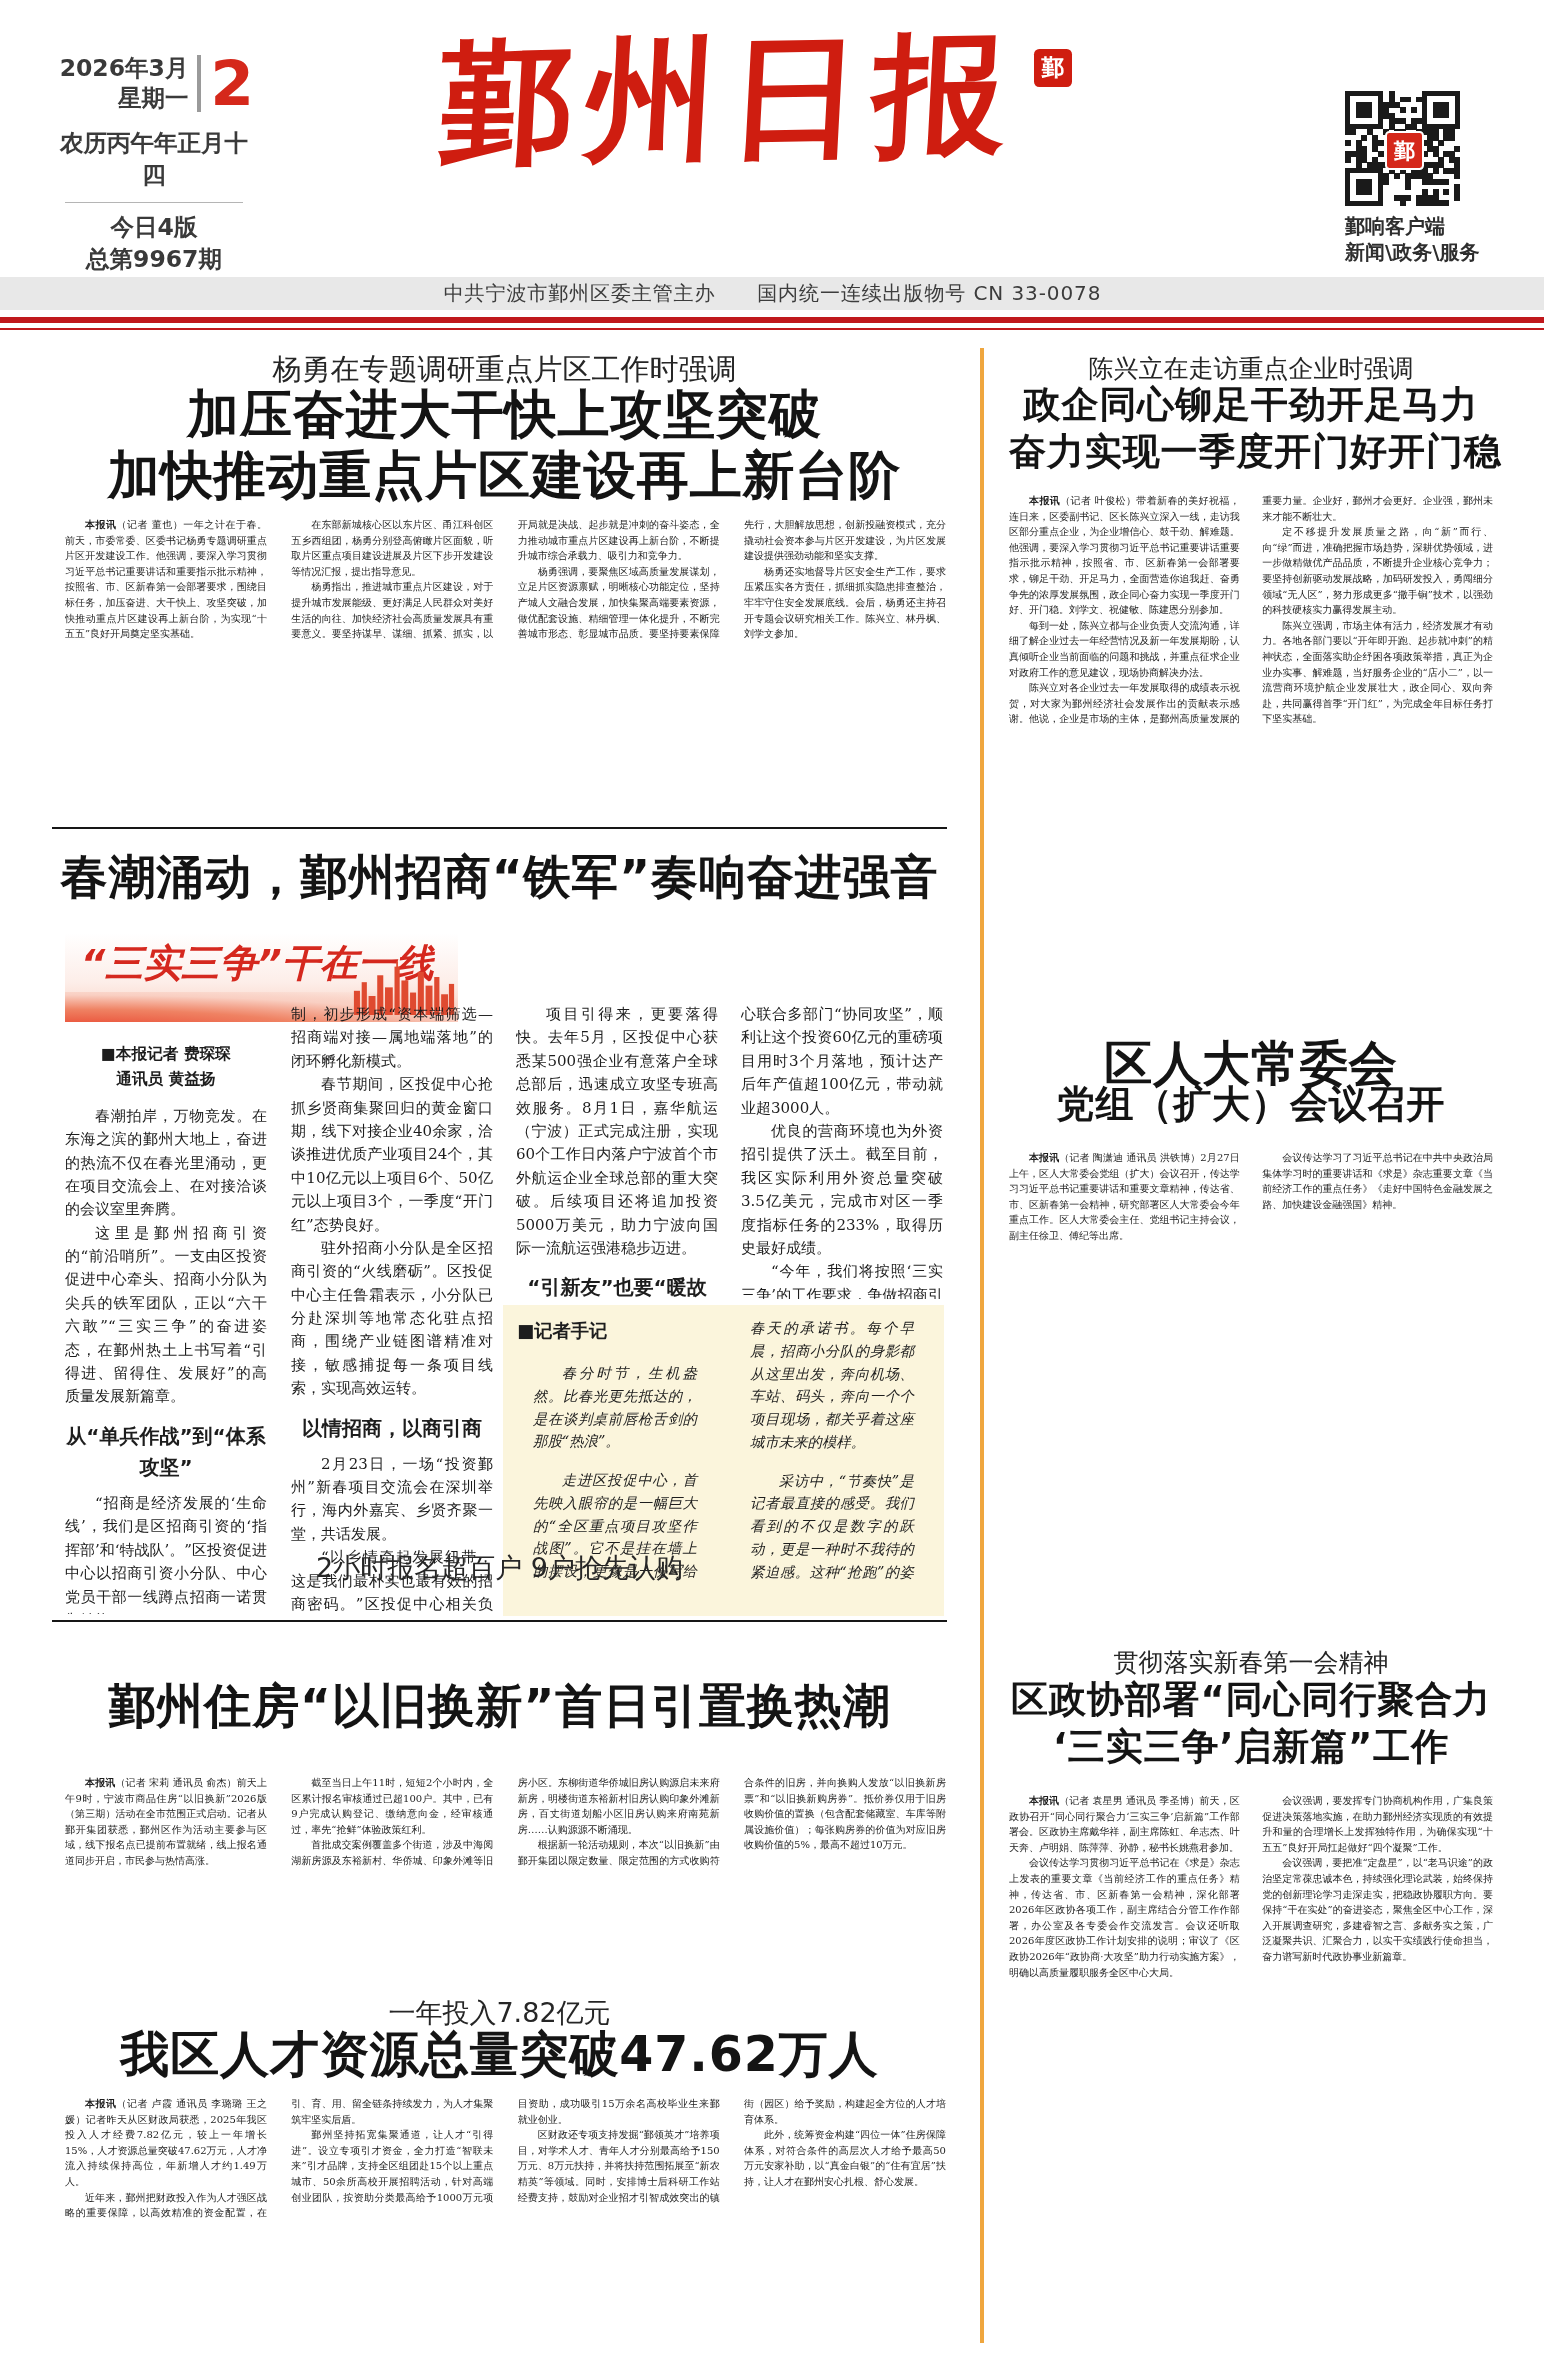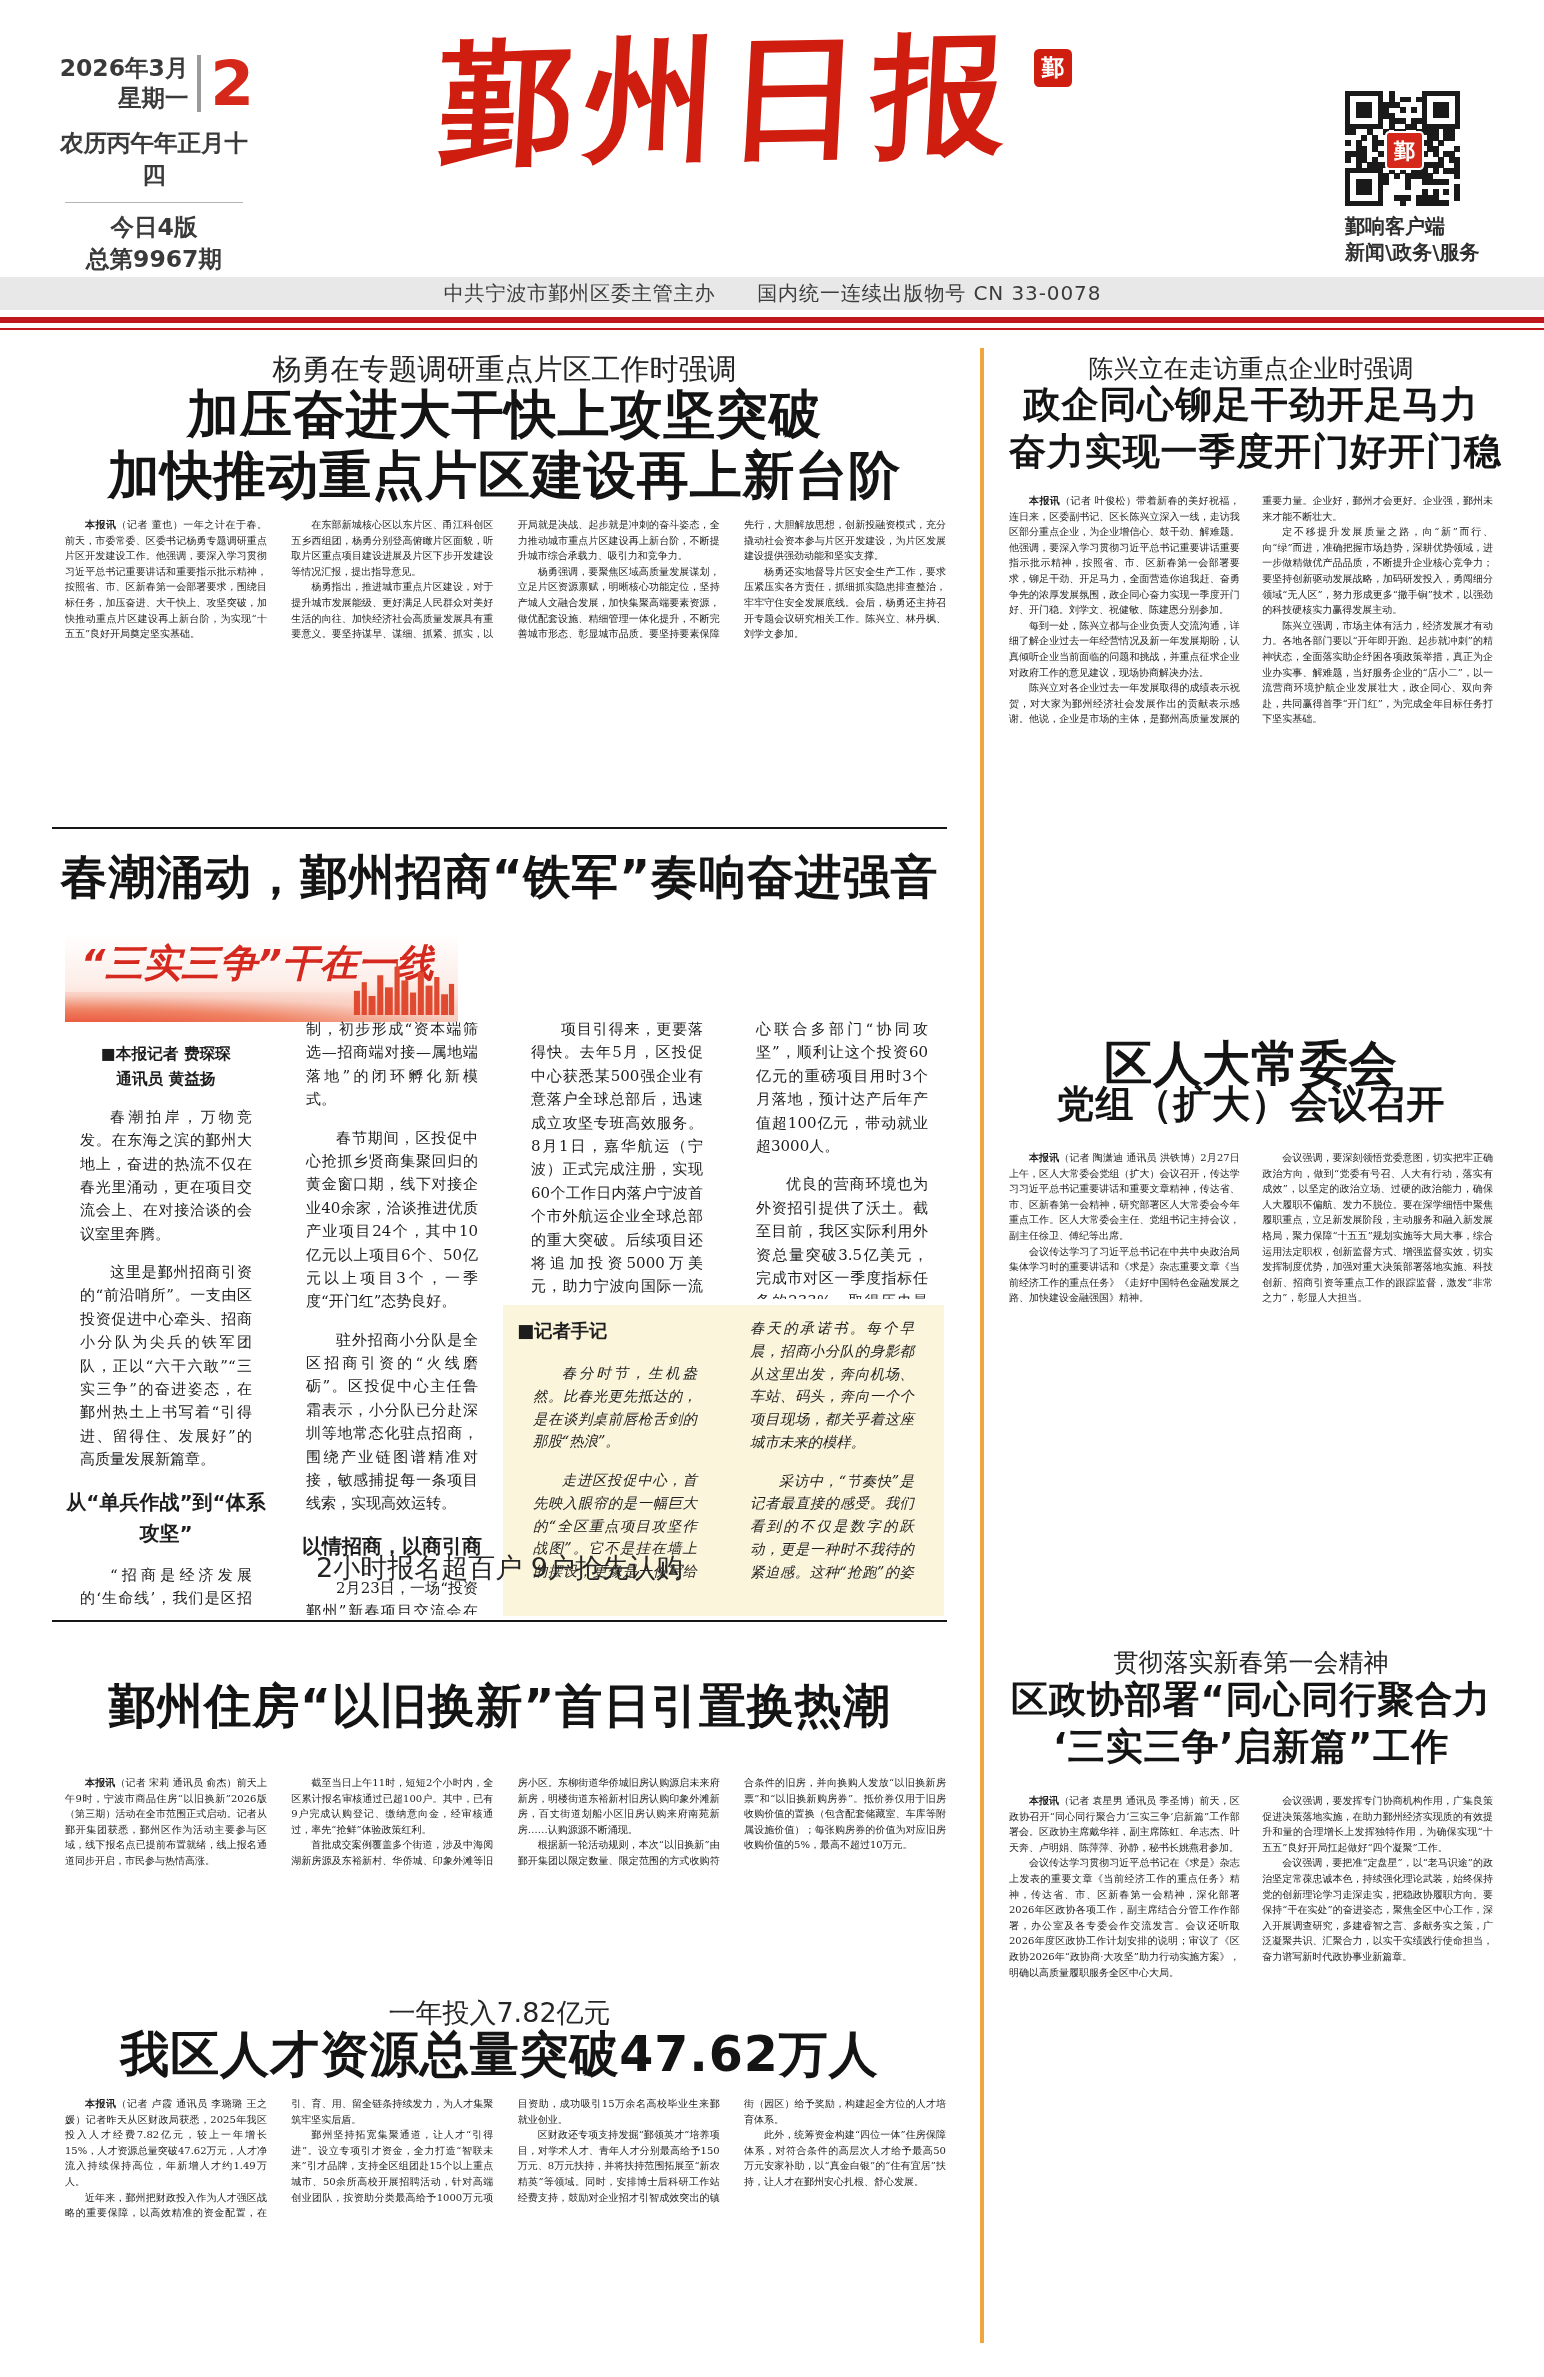--- a/index.html
+++ b/index.html
@@ -62,21 +62,21 @@
   
   .rule-h{background:#161616;height:1.7px;}
   .banner{left:65px;top:933px;width:393px;height:89px;overflow:hidden;
           background:linear-gradient(to bottom,#ffffff 0%,#fdeee9 55%,#f9cdbd 100%);}
   .banner-text{position:absolute;left:15.7px;top:5.2px;font-family:"DejaVu Sans",sans-serif;
                font-weight:900;font-style:italic;font-size:38px;color:#d5281e;white-space:nowrap;}
   .banner-waves{position:absolute;left:0;bottom:0;width:100%;height:30px;
      background:radial-gradient(140% 160% at 0% 130%, #e8402a 0%, #ef8263 45%, #f9cfc2 75%, rgba(255,255,255,0) 100%);}
   .skyline{position:absolute;right:1.7px;bottom:7px;}
   .fcol{position:absolute;width:202px;overflow:hidden;font-size:15px;line-height:1.56;text-align:justify;}
-  .fcol p{margin:15px;text-indent:2em;}
+  .fcol p{margin:0;text-indent:2em;}
   .notes-box{left:503px;top:1305px;width:441px;height:311px;background:#fbf5dc;
              padding:12.2px 14px;box-sizing:border-box;column-count:2;column-gap:21px;
              font-size:14.4px;line-height:1.58;font-style:italic;text-align:justify;overflow:hidden;}
   .notes-box p{margin:16px;text-indent:2em;}
   .notes-title{font-family:"DejaVu Sans",sans-serif;font-weight:900;font-style:normal;
                font-size:18.3px;margin-bottom:7px;text-indent:0;}
 
   .orange-divider{left:980px;top:348px;width:4.4px;height:1995px;background:#efa63e;}
 </style>
 </head>
@@ -376,21 +376,20 @@
       <p>陈兴立对各企业过去一年发展取得的成绩表示祝贺，对大家为鄞州经济社会发展作出的贡献表示感谢。他说，企业是市场的主体，是鄞州高质量发展的重要力量。企业好，鄞州才会更好。企业强，鄞州未来才能不断壮大。</p>
       <p>定不移提升发展质量之路，向“新”而行、向“绿”而进，准确把握市场趋势，深耕优势领域，进一步做精做优产品品质，不断提升企业核心竞争力；要坚持创新驱动发展战略，加码研发投入，勇闯细分领域“无人区”，努力形成更多“撒手锏”技术，以强劲的科技硬核实力赢得发展主动。</p>
       <p>陈兴立强调，市场主体有活力，经济发展才有动力。各地各部门要以“开年即开跑、起步就冲刺”的精神状态，全面落实助企纾困各项政策举措，真正为企业办实事、解难题，当好服务企业的“店小二”，以一流营商环境护航企业发展壮大，政企同心、双向奔赴，共同赢得首季“开门红”，为完成全年目标任务打下坚实基础。</p>
     </div>
 
   <div class="abs headline" style="left:1009px;top:1037px;width:484px;font-size:48px;">区人大常委会</div>
   <div class="abs headline" style="left:1009px;top:1084px;width:484px;font-size:38px;">党组（扩大）会议召开</div>
   <div class="abs body-cols cols2" style="left:1009px;top:1150px;width:484px;height:465px;">
       <p><b>本报讯</b>（记者 陶潇迪 通讯员 洪铁博）2月27日上午，区人大常委会党组（扩大）会议召开，传达学习习近平总书记重要讲话和重要文章精神，传达省、市、区新春第一会精神，研究部署区人大常委会今年重点工作。区人大常委会主任、党组书记主持会议，副主任徐卫、傅纪等出席。</p>
       <p>会议传达学习了习近平总书记在中共中央政治局集体学习时的重要讲话和《求是》杂志重要文章《当前经济工作的重点任务》《走好中国特色金融发展之路、加快建设金融强国》精神。</p>
-      <p>会议强调，要深刻领悟党委意图，切实把牢正确政治方向，做到“党委有号召、人大有行动，落实有成效”，以坚定的政治立场、过硬的政治能力，确保人大履职不偏航、发力不脱位。要在深学细悟中聚焦履职重点，立足新发展阶段，主动服务和融入新发展格局，聚力保障“十五五”规划实施等大局大事，综合运用法定职权，创新监督方式、增强监督实效，切实发挥制度优势，加强对重大决策部署落地实施、科技创新、招商引资等重点工作的跟踪监督，激发“非常之力”，彰显人大担当。</p>
     </div>
 
   <div class="abs kicker" style="left:1009px;top:1646px;width:484px;font-size:25px;">贯彻落实新春第一会精神</div>
   <div class="abs headline" style="left:1009px;top:1680px;width:484px;font-size:37px;">区政协部署“同心同行聚合力</div>
   <div class="abs headline" style="left:1009px;top:1727px;width:484px;font-size:37px;">‘三实三争’启新篇”工作</div>
   <div class="abs body-cols cols2" style="left:1009px;top:1793px;width:484px;height:543px;">
       <p><b>本报讯</b>（记者 袁星男 通讯员 季圣博）前天，区政协召开“同心同行聚合力‘三实三争’启新篇”工作部署会。区政协主席戴华祥，副主席陈虹、牟志杰、叶天奔、卢明娟、陈萍萍、孙静，秘书长姚燕君参加。</p>
       <p>会议传达学习贯彻习近平总书记在《求是》杂志上发表的重要文章《当前经济工作的重点任务》精神，传达省、市、区新春第一会精神，深化部署2026年区政协各项工作，副主席结合分管工作作部署，办公室及各专委会作交流发言。会议还听取2026年度区政协工作计划安排的说明；审议了《区政协2026年“政协商·大攻坚”助力行动实施方案》，明确以高质量履职服务全区中心大局。</p>
       <p>会议强调，要发挥专门协商机构作用，广集良策促进决策落地实施，在助力鄞州经济实现质的有效提升和量的合理增长上发挥独特作用，为确保实现“十五五”良好开局扛起做好“四个凝聚”工作。</p>
       <p>会议强调，要把准“定盘星”，以“老马识途”的政治坚定常葆忠诚本色，持续强化理论武装，始终保持党的创新理论学习走深走实，把稳政协履职方向。要保持“干在实处”的奋进姿态，聚焦全区中心工作，深入开展调查研究，多建睿智之言、多献务实之策，广泛凝聚共识、汇聚合力，以实干实绩践行使命担当，奋力谱写新时代政协事业新篇章。</p>

